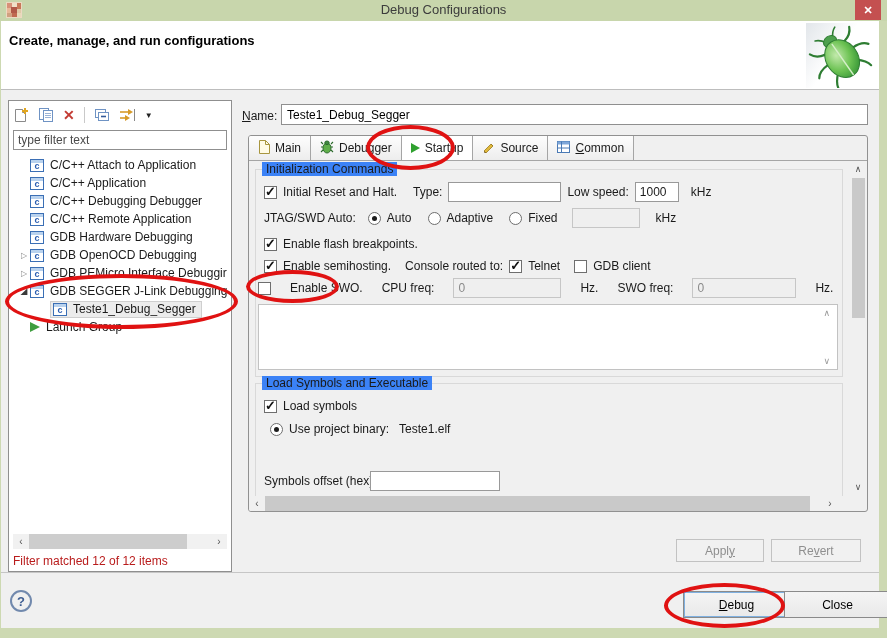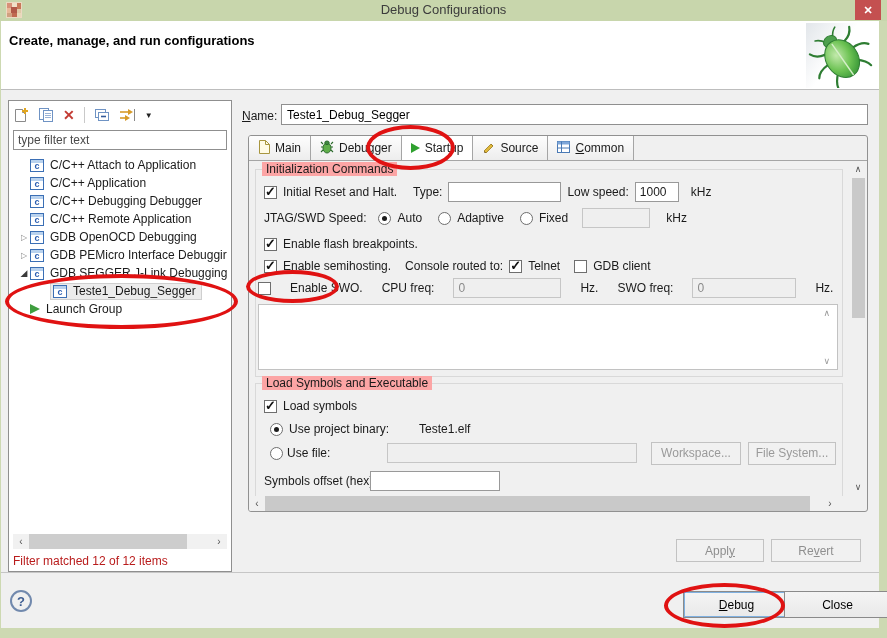--- a/index.html
+++ b/index.html
@@ -59,21 +59,21 @@
 
   
   .tabfolder{left:248px;top:135px;width:620px;height:377px;border:1px solid #919191;border-radius:3px;background:#f0f0f0;overflow:hidden;}
   .tabbar{left:0;top:0;height:25px;display:flex;border-bottom:1px solid #a5a5a5;width:100%;}
   .tab{display:flex;align-items:center;gap:5px;padding:0 9px;border-right:1px solid #a5a5a5;
     background:linear-gradient(#fdfdfd,#ededed);cursor:default;}
   .tab.active{background:#fff;}
   .play-sm{width:0;height:0;border-left:9px solid #2fa12f;border-top:5px solid transparent;border-bottom:5px solid transparent;}
 
   .fs{position:absolute;border:1px solid #d9d9d9;background:#f0f0f0;box-sizing:border-box;}
-  .fs .legend{position:absolute;top:-8px;left:6px;background:#fca5a5;padding:0 4px;white-space:nowrap;}
+  .fs .legend{position:absolute;top:-8px;left:6px;background:#3b82f6;padding:0 4px;white-space:nowrap;}
   .fs1{left:6px;top:33px;width:588px;height:208px;}
   .fs2{left:6px;top:247px;width:588px;height:115px;}
   .r{position:absolute;display:flex;align-items:center;gap:6px;white-space:nowrap;height:20px;left:8px;}
   .r1{top:12px;}.r2{top:38px;}.r3{top:64px;}.r4{top:86px;}
   .r5{top:108px;left:2px;gap:19px;}
   .l1{top:12px;}.l2{top:35px;left:14px;}.l3{top:59px;left:14px;}.l4{top:87px;}
 
   .cb{width:13px;height:13px;border:1px solid #6e6e6e;background:#fff;position:relative;flex:none;box-sizing:border-box;}
   .cb.on::after{content:"✓";position:absolute;left:0;top:-3px;font-size:13px;font-weight:bold;color:#111;}
   .radio{width:13px;height:13px;border:1px solid #6e6e6e;border-radius:50%;background:#fff;position:relative;flex:none;box-sizing:border-box;}
@@ -223,20 +223,25 @@
       <span class="exp"></span>
       <span class="cicon"></span>
       <span class="lbl">C/C++ Debugging Debugger</span>
     </div>
     <div class="trow">
       <span class="exp"></span>
       <span class="cicon"></span>
       <span class="lbl">C/C++ Remote Application</span>
     </div>
     <div class="trow">
+      <span class="exp"></span>
+      <span class="cicon"></span>
+      <span class="lbl">GDB Hardware Debugging</span>
+    </div>
+    <div class="trow">
       <span class="exp">▷</span>
       <span class="cicon"></span>
       <span class="lbl">GDB OpenOCD Debugging</span>
     </div>
     <div class="trow">
       <span class="exp">▷</span>
       <span class="cicon"></span>
       <span class="lbl">GDB PEMicro Interface Debuggir</span>
     </div>
     <div class="trow">
@@ -321,21 +326,21 @@
     <div class="r r1">
       <span class="cb on"></span>
       <span>Initial Reset and Halt.</span>
       <span style="margin-left:10px">Type:</span>
       <input class="tin" style="width: 113px;" value="">
       <span>Low speed:</span>
       <input class="tin" style="width: 44px;" value="1000">
       <span style="margin-left:6px">kHz</span>
     </div>
     <div class="r r2">
-      <span>JTAG/SWD Speed:</span>
+      <span>JTAG/SWD Auto:</span>
       <span class="radio on" style="margin-left:6px"></span>
       <span>Auto</span>
       <span class="radio" style="margin-left:10px"></span>
       <span>Adaptive</span>
       <span class="radio" style="margin-left:10px"></span>
       <span>Fixed</span>
       <input class="tin dis" style="width: 68px; margin-left: 8px;" value="">
       <span style="margin-left:10px">kHz</span>
     </div>
     <div class="r r3">
@@ -370,28 +375,21 @@
 
   <div class="fs fs2">
     <span class="legend">Load Symbols and Executable</span>
     <div class="r l1">
       <span class="cb on"></span>
       <span>Load symbols</span>
     </div>
     <div class="r l2">
       <span class="radio on"></span>
       <span>Use project binary:</span>
-      <span style="margin-left:24px">Teste1.elf</span>
-    </div>
-    <div class="r l3" style="gap:4px">
-      <span class="radio"></span>
-      <span style="width:96px">Use file:</span>
-      <input class="tin dis" style="width: 250px;" value="">
-      <span class="dbtn" style="width:90px;margin-left:10px">Workspace...</span>
-      <span class="dbtn" style="width:88px;margin-left:3px">File System...</span>
+      <span style="margin-left:4px">Teste1.elf</span>
     </div>
     <div class="r l4">
       <span style="width:100px">Symbols offset (hex):</span>
       <input class="tin" style="width: 130px;" value="">
     </div>
   </div>
 
   <div class="abs vscroll">
     <div class="abs vs-up">∧</div>
     <div class="abs vs-thumb"></div>

